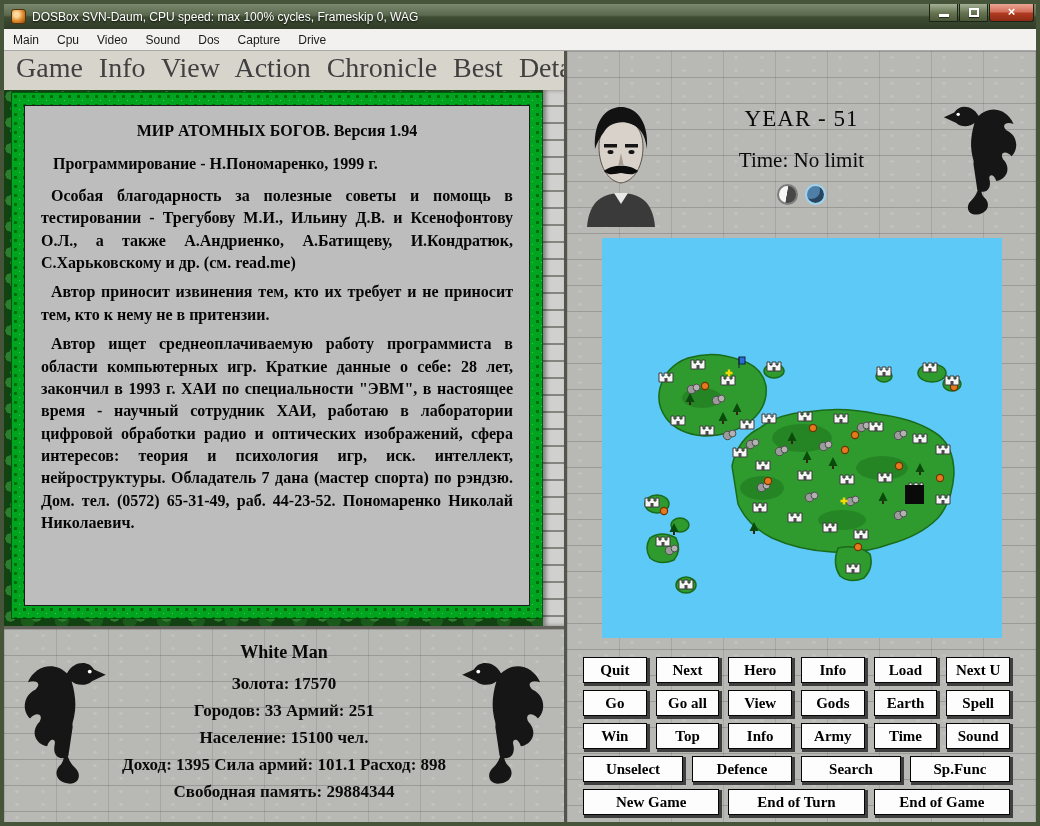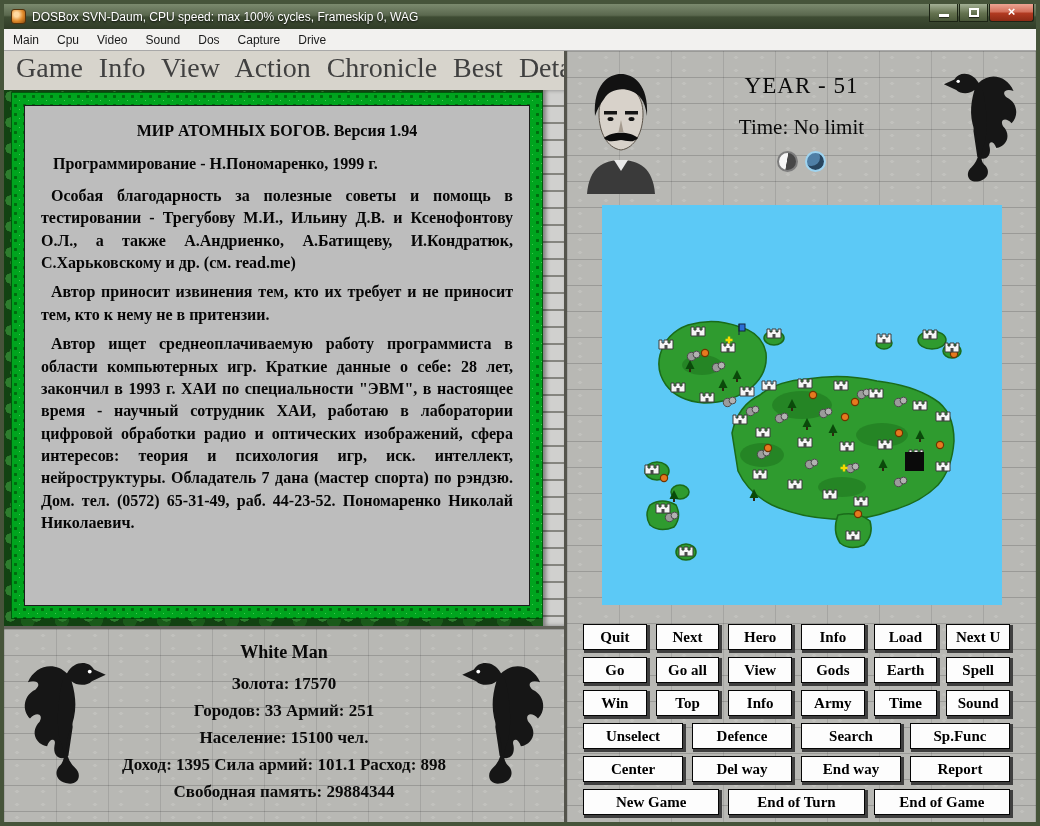--- a/index.html
+++ b/index.html
@@ -359,26 +359,20 @@
           <button class="btn">Army</button>
           <button class="btn">Time</button>
           <button class="btn">Sound</button>
         </div>
         <div class="crow c4">
           <button class="btn">Unselect</button>
           <button class="btn">Defence</button>
           <button class="btn">Search</button>
           <button class="btn">Sp.Func</button>
         </div>
-        <div class="crow c4">
-          <button class="btn">Center</button>
-          <button class="btn">Del way</button>
-          <button class="btn">End way</button>
-          <button class="btn">Report</button>
-        </div>
         <div class="crow c3">
           <button class="btn">New Game</button>
           <button class="btn">End of Turn</button>
           <button class="btn">End of Game</button>
         </div>
       </div>
 
     </div>
   </div>
 </div>

